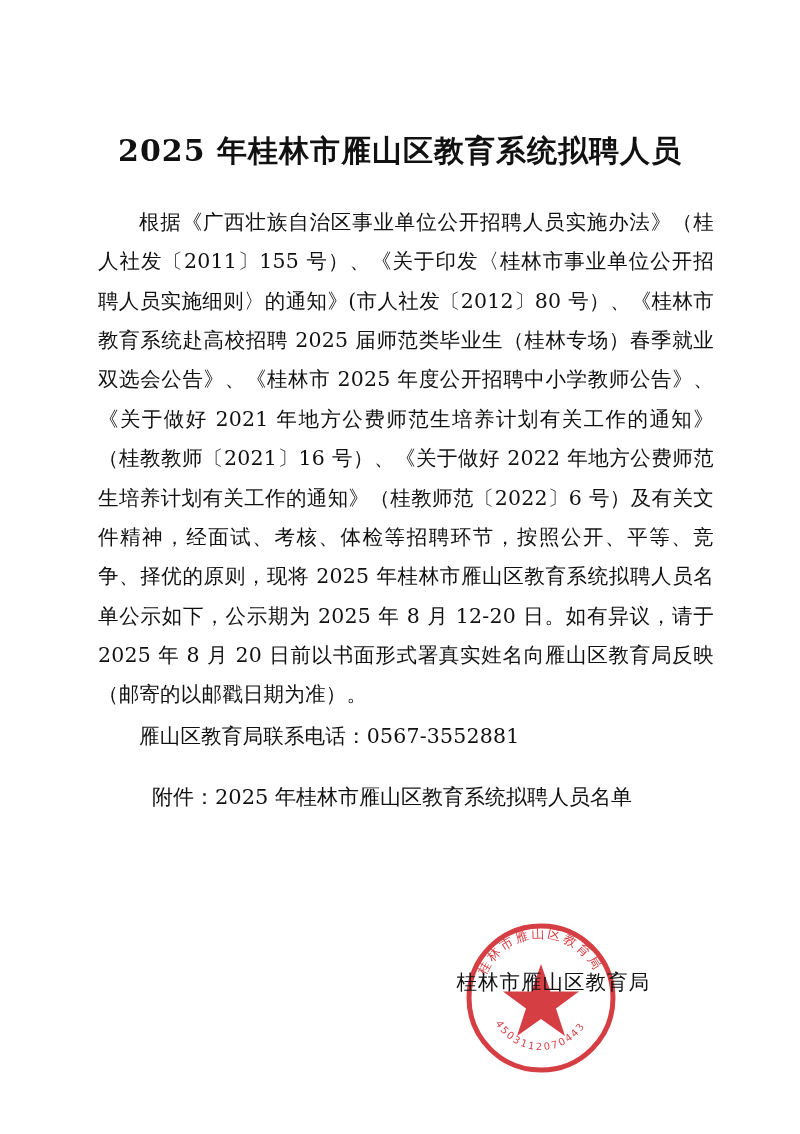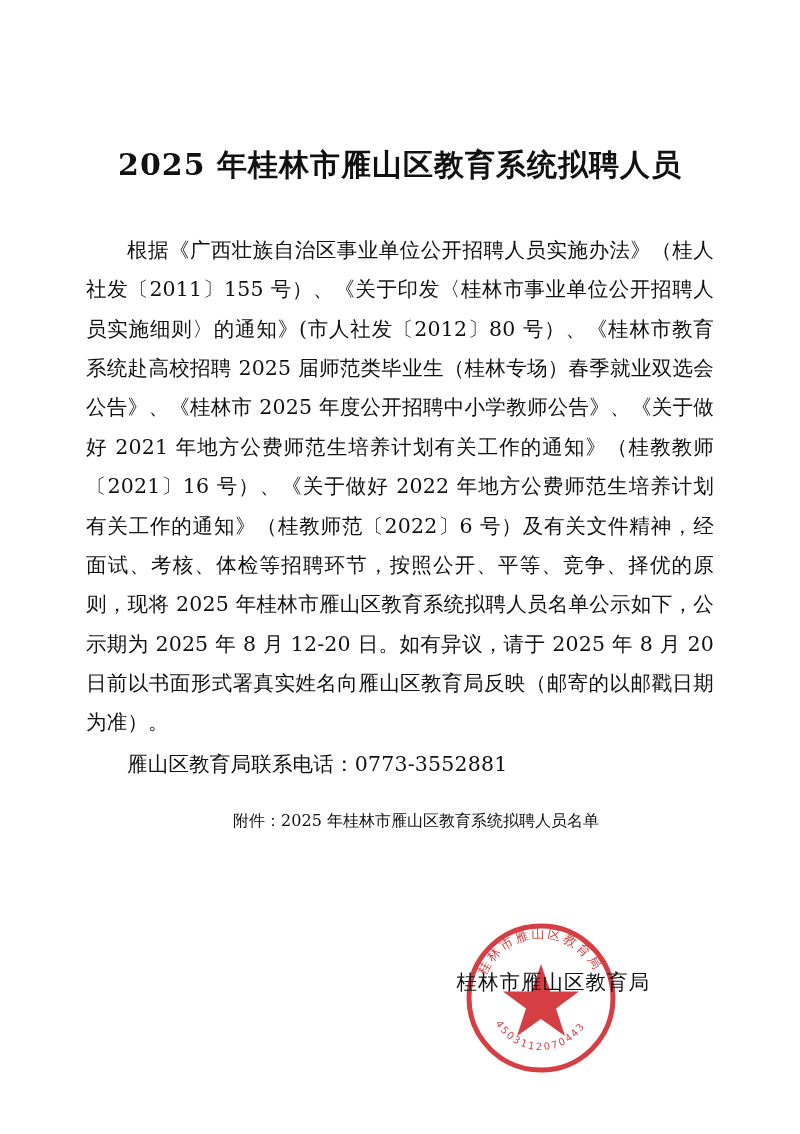--- a/index.html
+++ b/index.html
@@ -16,21 +16,21 @@
     overflow: hidden;
   }
 
   .page {
     position: absolute;
     inset: 0;
     padding: 0;
   }
 
   .doc-title {
-    margin: 14px;
+    margin: 0;
     padding: 128px 96px 0 96px;
     text-align: center;
     font-size: 30px;
     font-weight: bold;
     line-height: 1.5;
     letter-spacing: 1px;
     font-family: "DejaVu Serif", "Liberation Serif", serif;
   }
   .doc-title .line {
     display: block;
@@ -38,33 +38,32 @@
 
   .body-text {
     padding: 30px 86px 0 86px;
     font-size: 20.5px;
     line-height: 1.92;
     text-align: justify;
     text-justify: inter-ideograph;
     letter-spacing: 0.2px;
   }
   .para {
-    margin: 0 0 0 0;
+    margin: 0 0 0 12px;
     text-indent: 2em;
   }
   .para + .para {
     margin-top: 2px;
   }
 
   .attachment {
-    padding: 22px 86px 0 86px;
-    font-size: 16px;
+    padding: 22px 86px 0 110px;
+    font-size: 21px;
     line-height: 1.9;
     text-indent: 2em;
-    text-align: center;
   }
 
   .signature-block {
     position: absolute;
     right: 150px;
     top: 965px;
     text-align: center;
     font-size: 20.5px;
     line-height: 1.75;
     letter-spacing: 1px;
@@ -94,21 +93,21 @@
 <body>
 
 <div class="page">
 
   <h1 class="doc-title">
     <span class="line">2025 年桂林市雁山区教育系统拟聘人员</span>
   </h1>
 
   <div class="body-text">
     <p class="para">根据《广西壮族自治区事业单位公开招聘人员实施办法》（桂人社发〔2011〕155 号）、《关于印发〈桂林市事业单位公开招聘人员实施细则〉的通知》(市人社发〔2012〕80 号）、《桂林市教育系统赴高校招聘 2025 届师范类毕业生（桂林专场）春季就业双选会公告》、《桂林市 2025 年度公开招聘中小学教师公告》、《关于做好 2021 年地方公费师范生培养计划有关工作的通知》（桂教教师〔2021〕16 号）、《关于做好 2022 年地方公费师范生培养计划有关工作的通知》（桂教师范〔2022〕6 号）及有关文件精神，经面试、考核、体检等招聘环节，按照公开、平等、竞争、择优的原则，现将 2025 年桂林市雁山区教育系统拟聘人员名单公示如下，公示期为 2025 年 8 月 12-20 日。如有异议，请于 2025 年 8 月 20 日前以书面形式署真实姓名向雁山区教育局反映（邮寄的以邮戳日期为准）。</p>
-    <p class="para">雁山区教育局联系电话：0773-3552881</p>
+    <p class="para">雁山区教育局联系电话：0567-3552881</p>
   </div>
 
   <div class="attachment">附件：2025 年桂林市雁山区教育系统拟聘人员名单</div>
 
   <div class="seal">
     <svg width="172" height="172" viewBox="0 0 172 172" xmlns="http://www.w3.org/2000/svg">
       <defs>
         <path id="arcTop" d="M 26,86 A 60,60 0 0 1 146,86" fill="none"></path>
         <path id="arcBottom" d="M 34,86 A 52,52 0 0 0 138,86" fill="none"></path>
       </defs>

